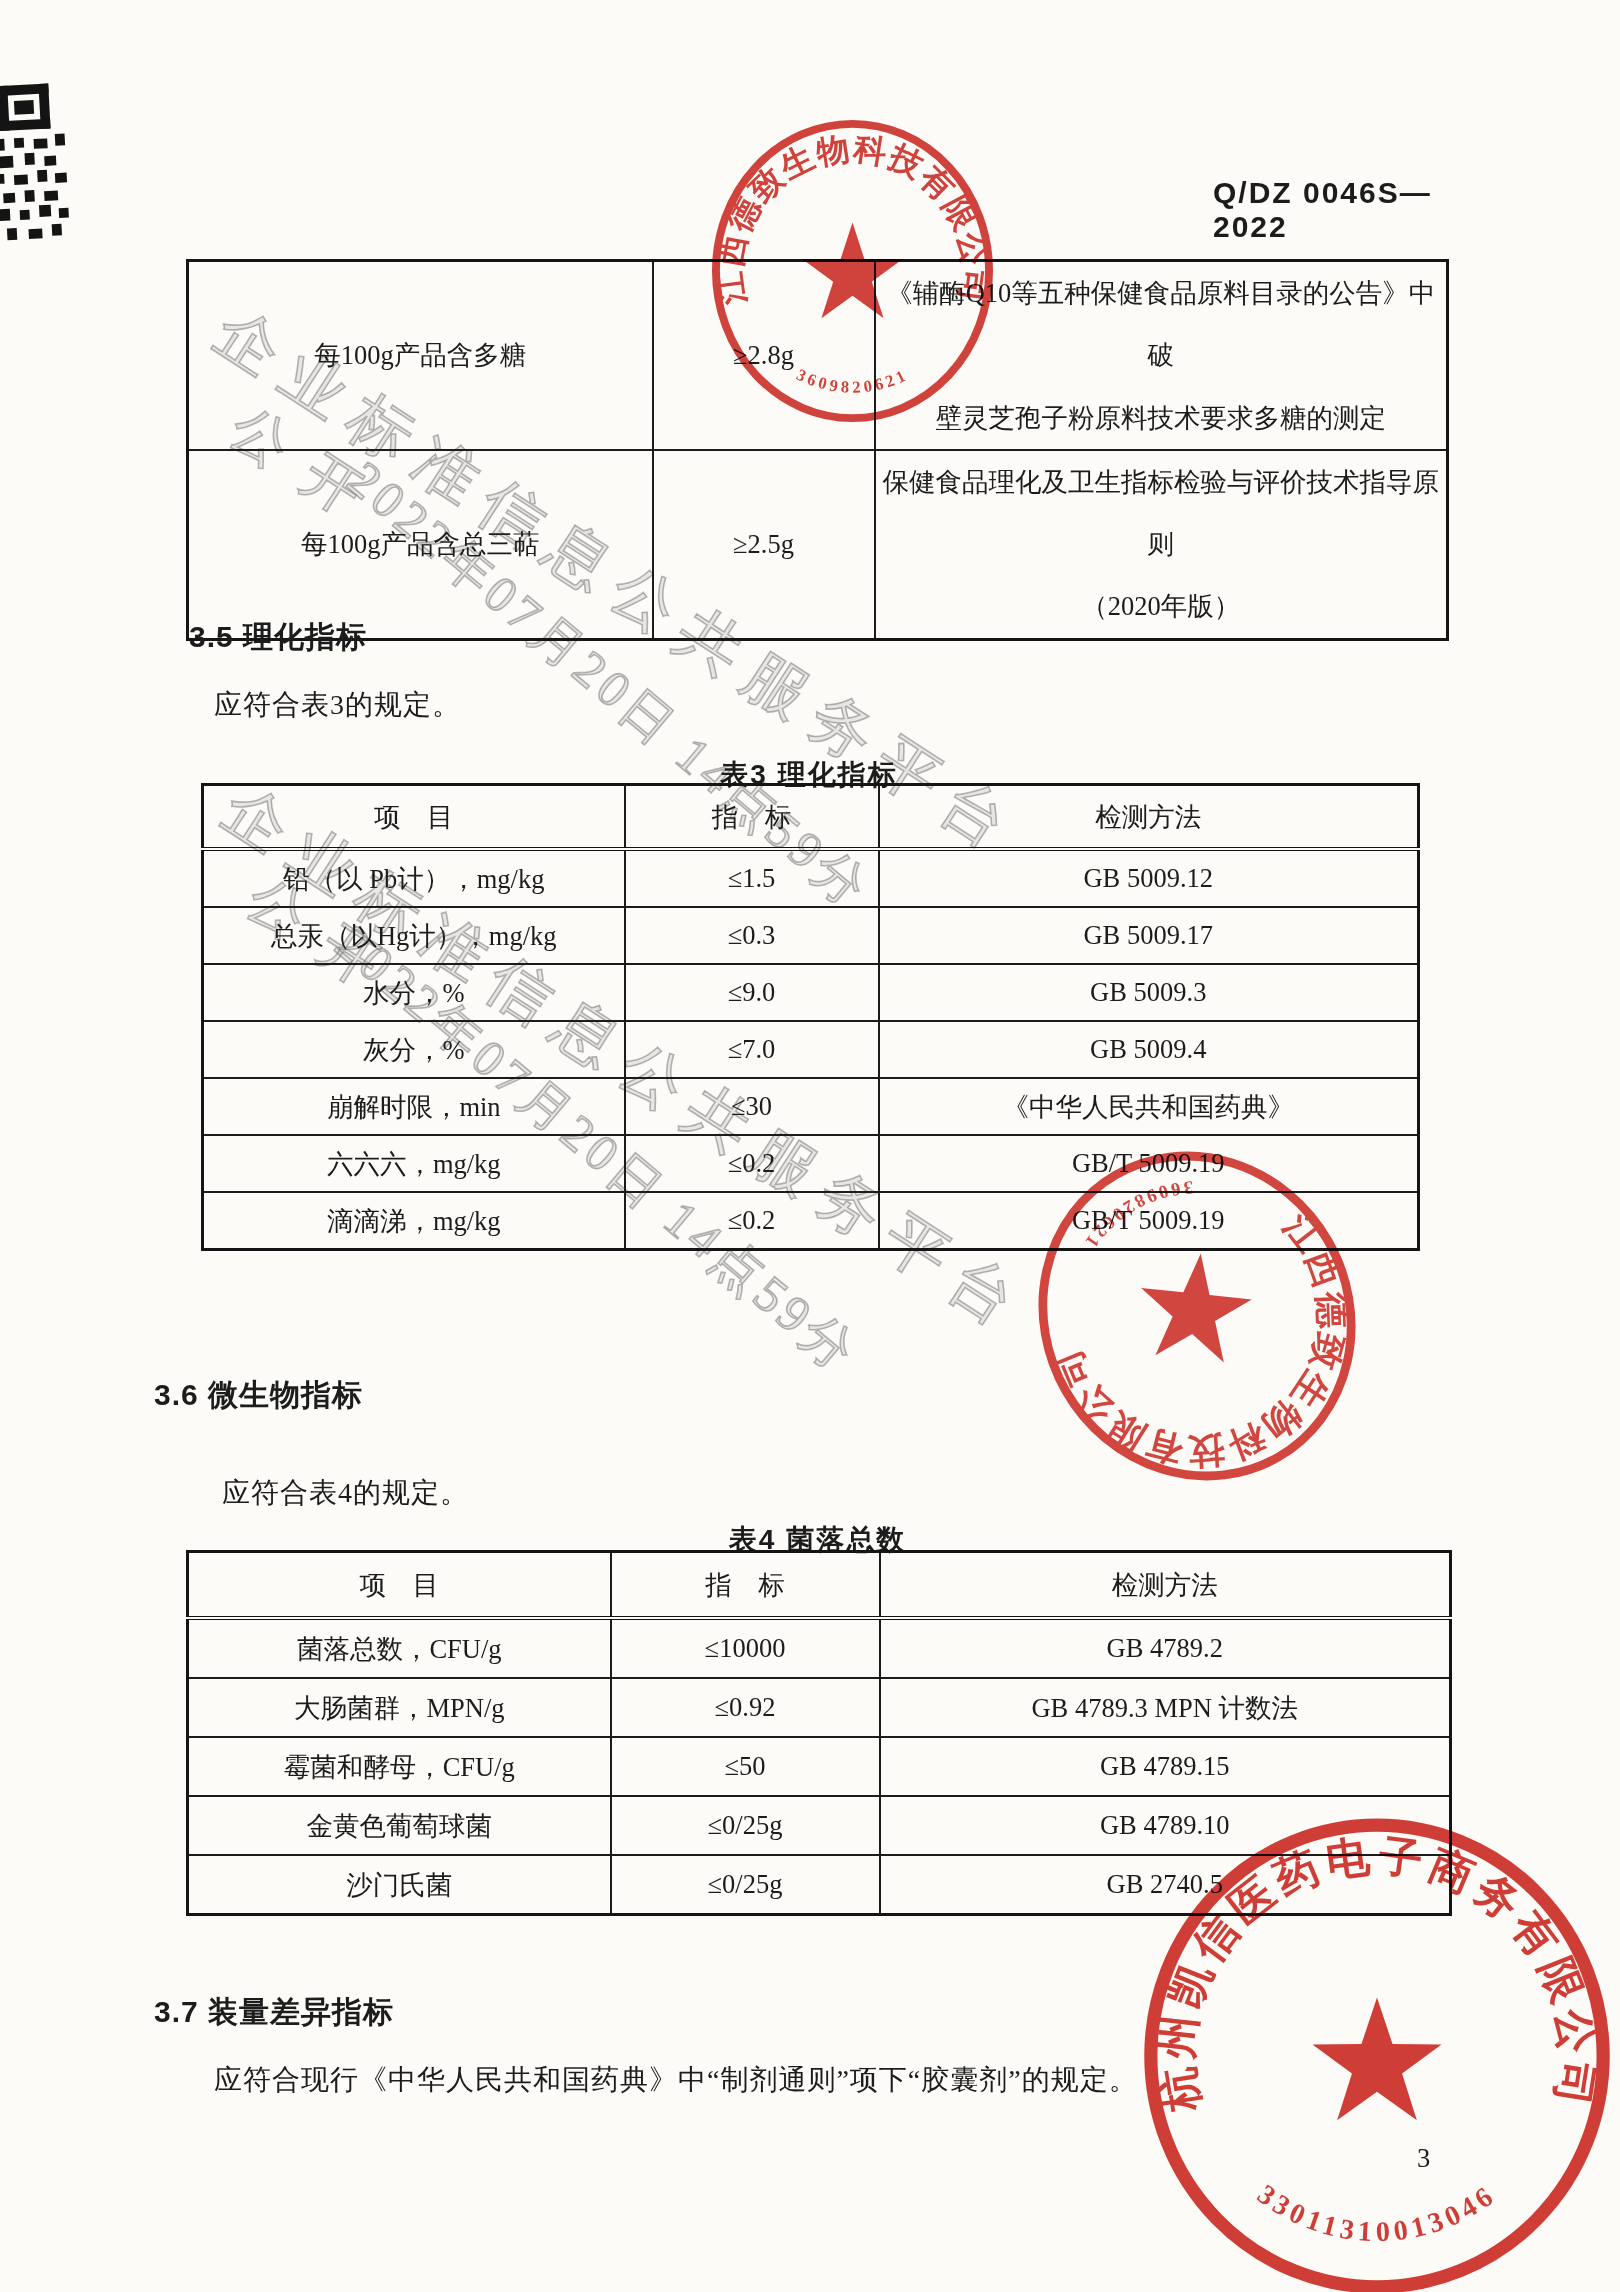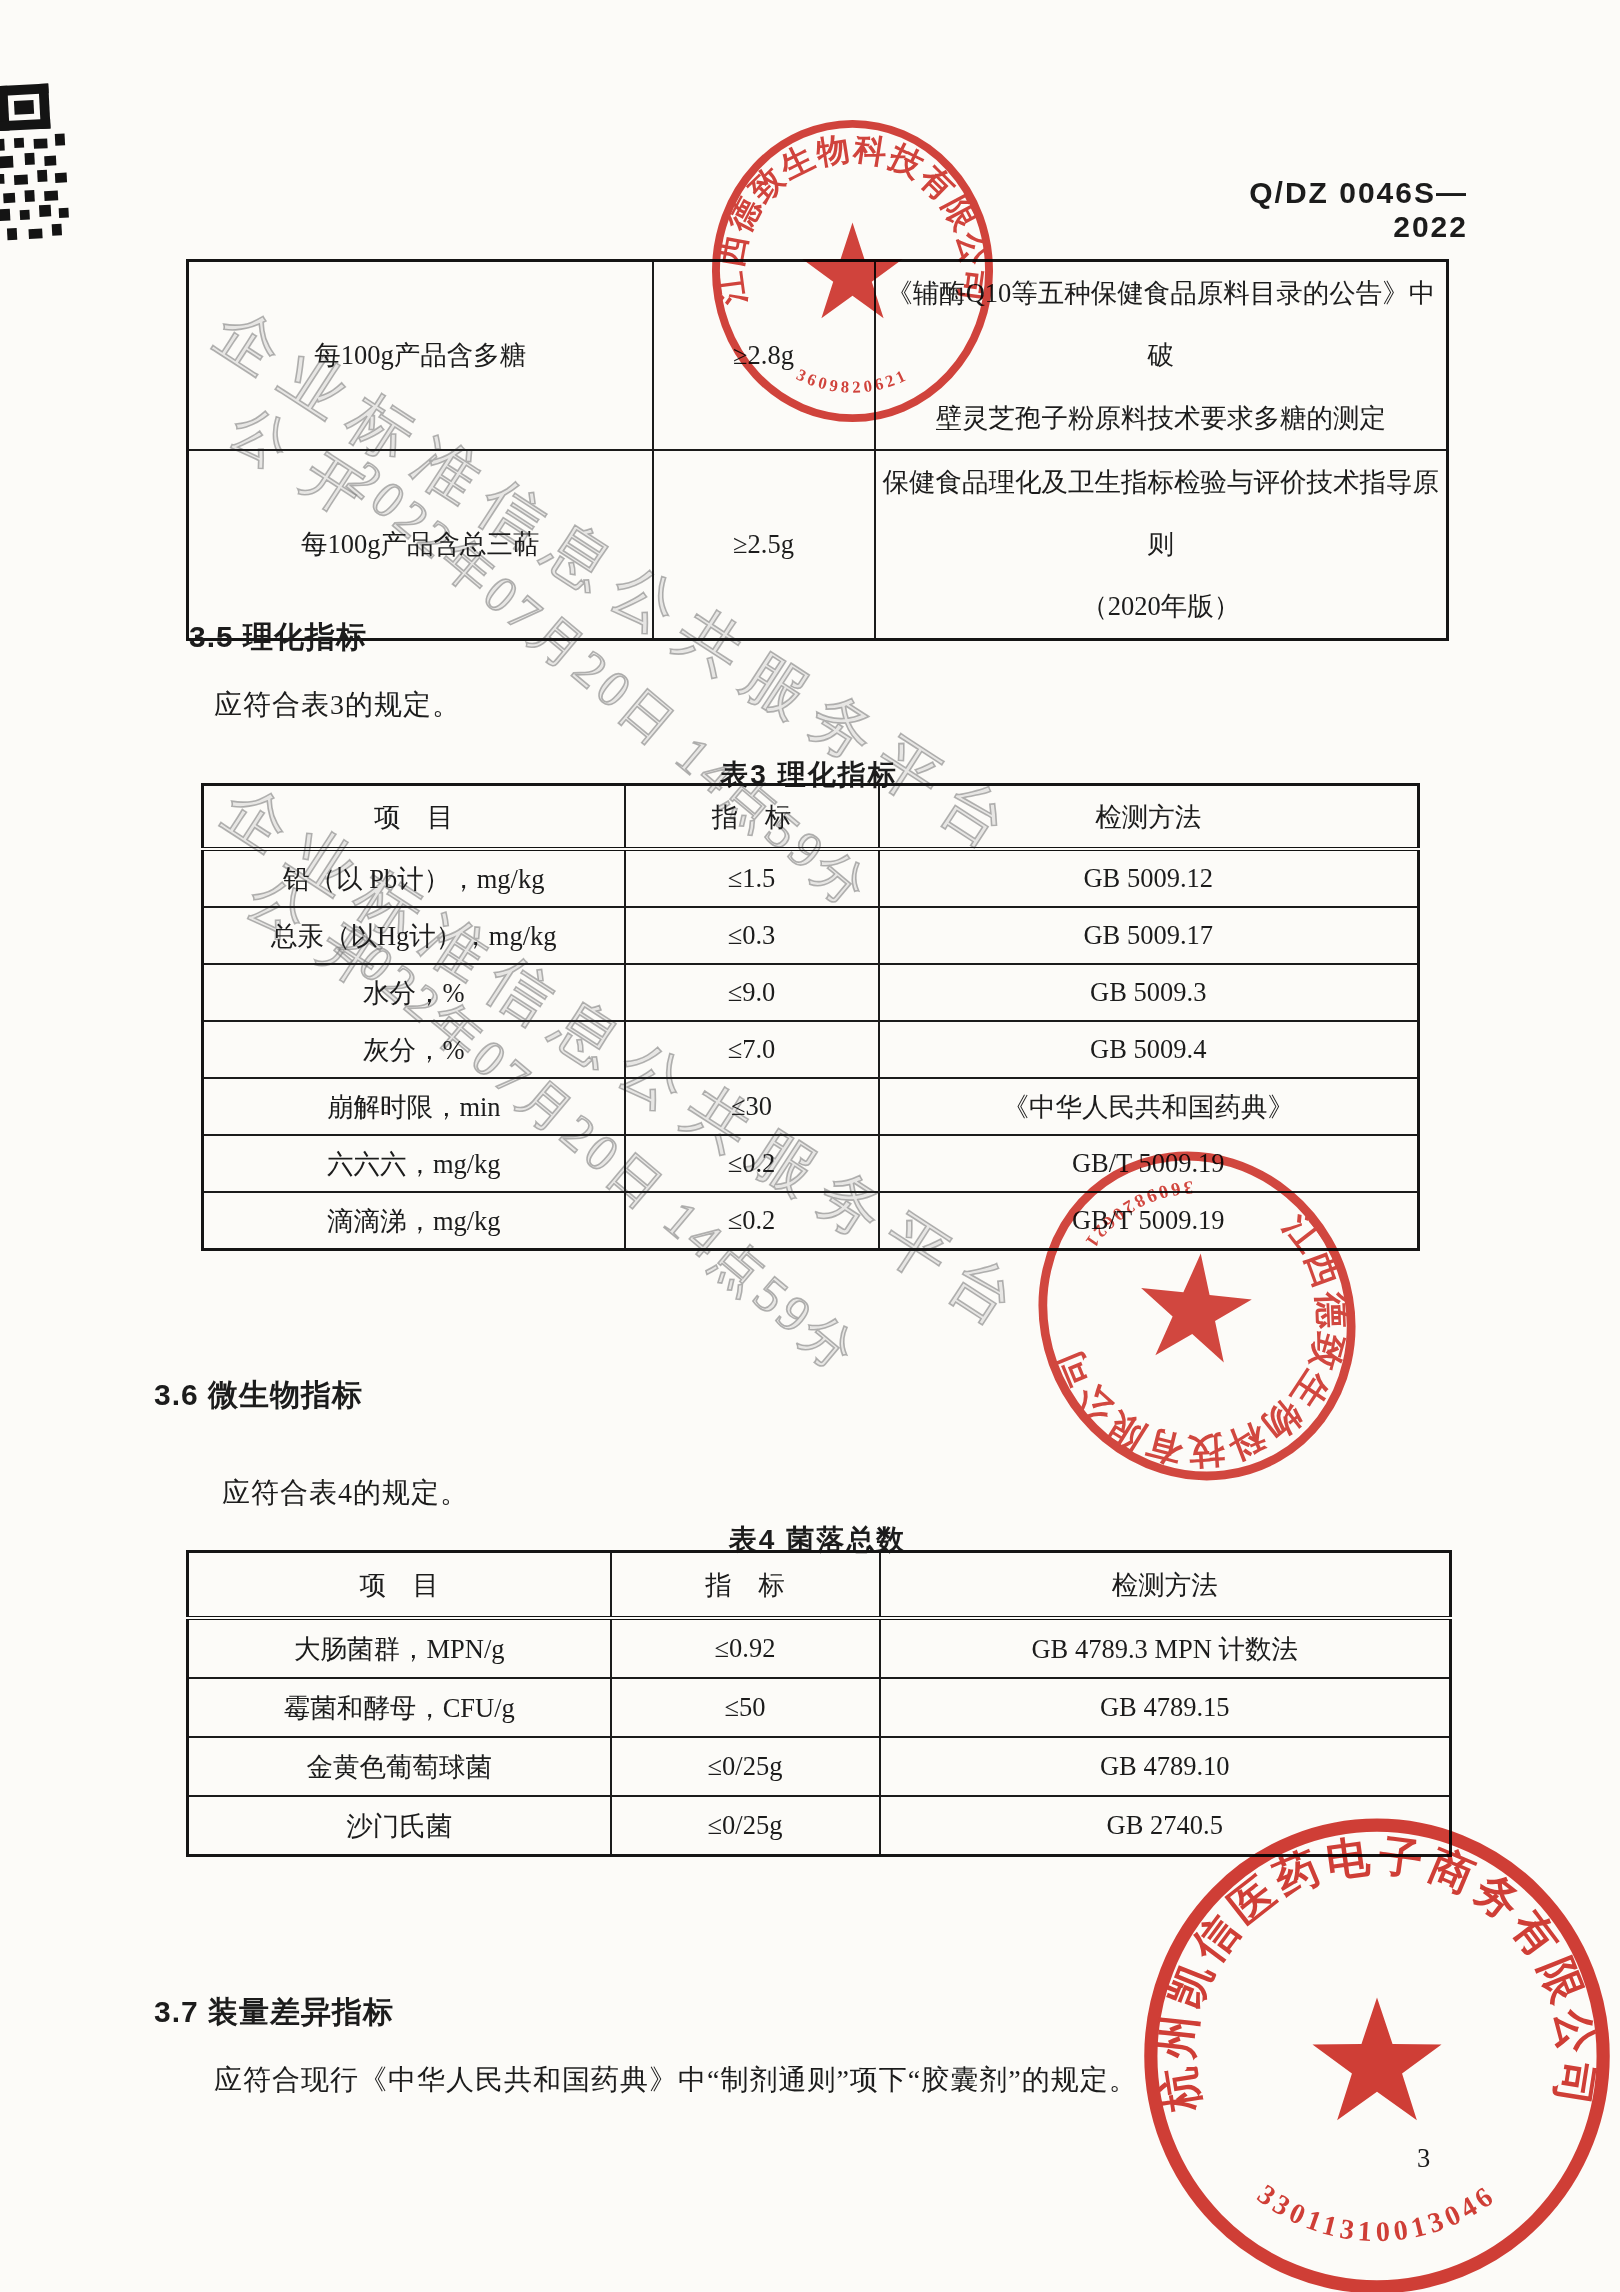--- a/index.html
+++ b/index.html
@@ -23,21 +23,21 @@
   .wm1b{left:257px;top:390px;transform:rotate(33deg);}
   .wm1c{left:377px;top:446px;transform:rotate(40deg);}
   .wm2a{left:253px;top:766px;transform:rotate(33deg);}
   .wm2b{left:274px;top:861px;transform:rotate(33deg);}
   .wm2c{left:365px;top:910px;transform:rotate(40deg);}
   
   .content{position:relative;z-index:2;}
   .docno{
     position:absolute;left:1213px;top:176px;width:255px;
     font-family:"Liberation Sans","DejaVu Sans",sans-serif;
-    font-weight:bold;font-size:30px;letter-spacing:2px;text-align:right;
+    font-weight:bold;font-size:30px;letter-spacing:2px;
   }
   table.doc{border-collapse:collapse;table-layout:fixed;position:absolute;background:transparent;}
   table.doc td,table.doc th{
     border:2px solid #1b1b1b;text-align:center;vertical-align:middle;
     font-weight:normal;font-size:26.5px;padding:0 5.9px;overflow:hidden;
   }
   table.doc{border:3.9px solid #151515;}
   #tbl-top{left:186px;top:259px;width:1260px;}
   #tbl-top td{height:133px;line-height:2.35;}
   #tbl3{left:201px;top:783px;width:1216px;}
@@ -208,20 +208,25 @@
         </colgroup>
       <thead>
         <tr>
           <th>项　目</th>
           <th>指　标</th>
           <th>检测方法</th>
         </tr>
       </thead>
       <tbody>
         <tr>
+          <td>菌落总数，CFU/g</td>
+          <td>≤10000</td>
+          <td>GB 4789.2</td>
+        </tr>
+        <tr>
           <td>大肠菌群，MPN/g</td>
           <td>≤0.92</td>
           <td>GB 4789.3 MPN 计数法</td>
         </tr>
         <tr>
           <td>霉菌和酵母，CFU/g</td>
           <td>≤50</td>
           <td>GB 4789.15</td>
         </tr>
         <tr>

